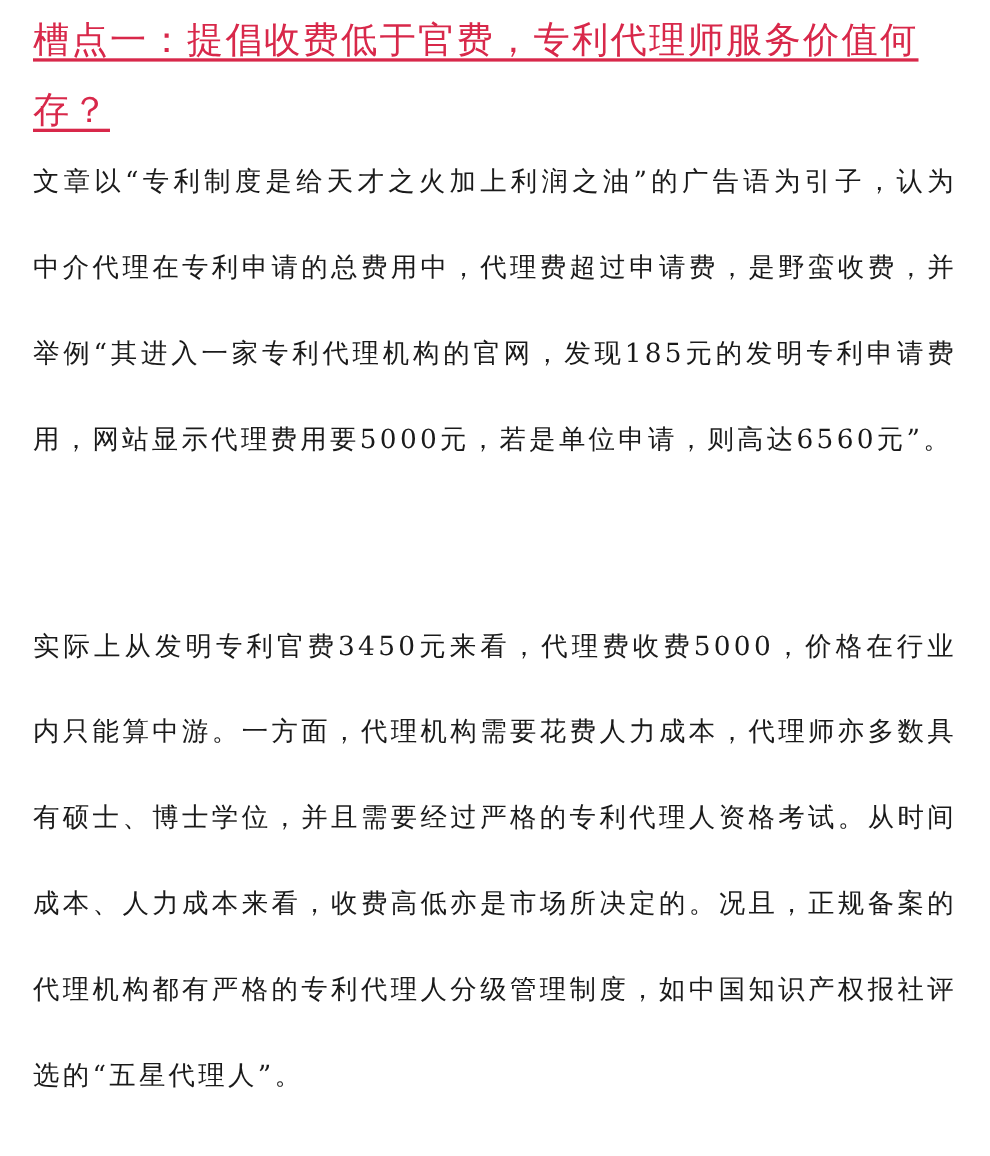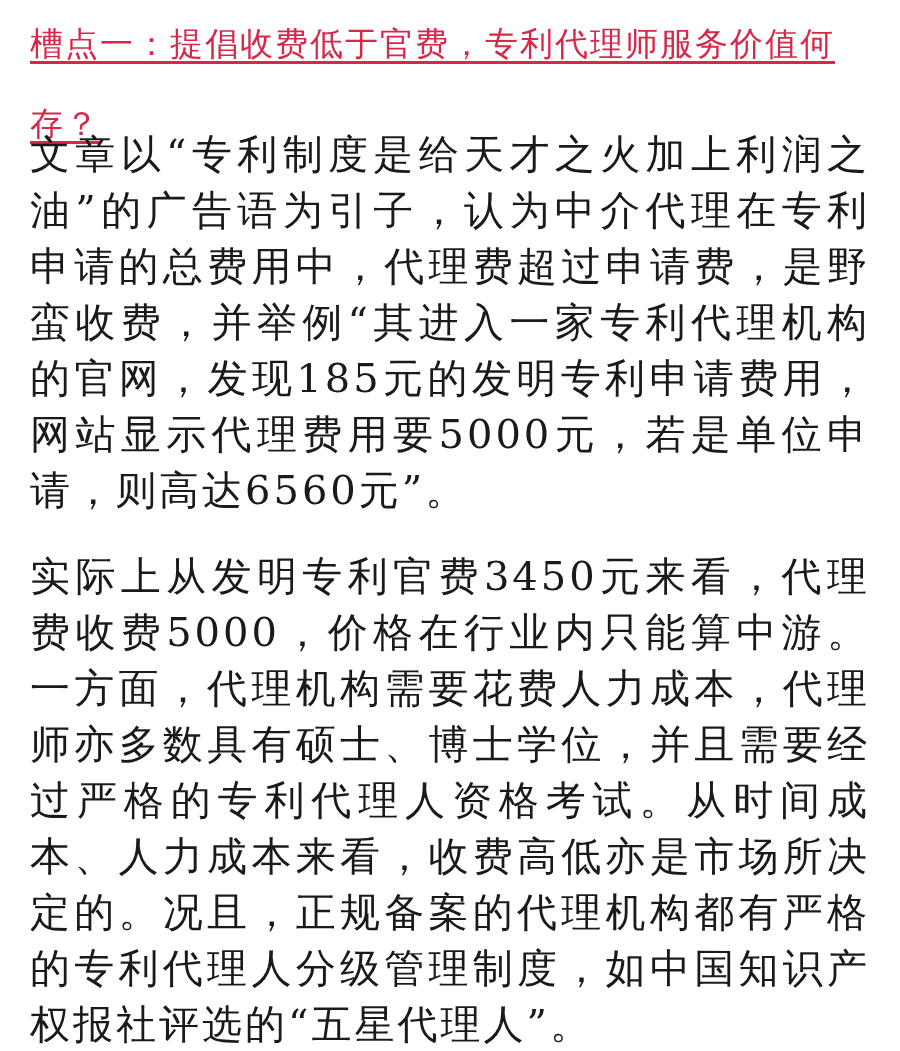--- a/index.html
+++ b/index.html
@@ -1,23 +1,23 @@
 <!DOCTYPE html>
 <html><head>
 <meta charset="utf-8">
 <style>
   html, body { margin: 0; padding: 0; background: #ffffff; }
   body { width: 900px; height: 1051px; overflow: hidden; position: relative;
     font-family: "DejaVu Serif", "Liberation Serif", serif; color: #1a1a1a; }
   .heading { position: absolute; left: 30px; top: 4px; width: 840px;
-    font-size: 33px; line-height: 80px; color: #d8284a; letter-spacing: 2px; }
+    font-size: 33px; line-height: 64px; color: #d8284a; letter-spacing: 2px; }
   .heading span { text-decoration: underline; text-decoration-color: #d8284a;
     text-decoration-thickness: 3px; text-underline-offset: 6px; }
-  .para { position: absolute; left: 30px; width: 840px; font-size: 40px;
-    line-height: 56px; letter-spacing: 3px; margin: 0; text-align: justify; }
+  .para { position: absolute; left: 30px; width: 840px; font-size: 24px;
+    line-height: 78px; letter-spacing: 3px; margin: 0; text-align: justify; }
   .p1 { top: 126px; }
   .p2 { top: 548px; }
 </style>
 </head>
 <body>
 
 <div class="heading">
   <span>槽点一：提倡收费低于官费，专利代理师服务价值何存？</span>
 </div>
 

